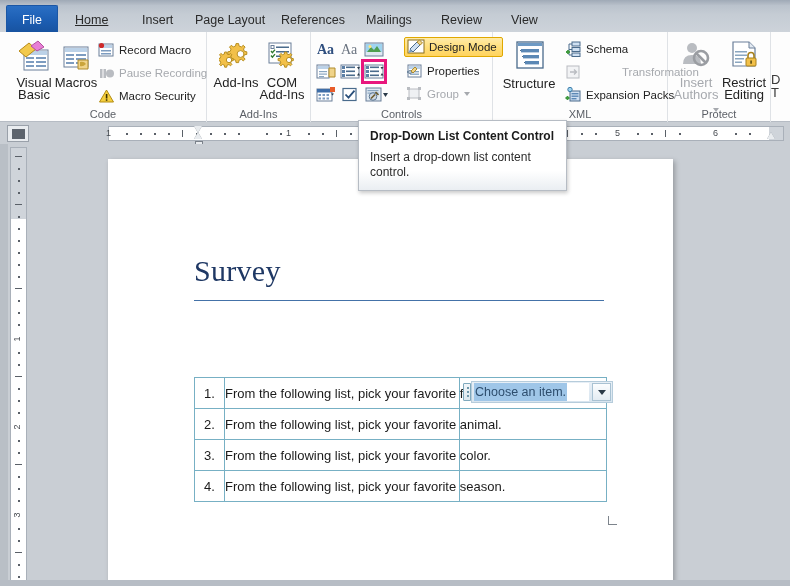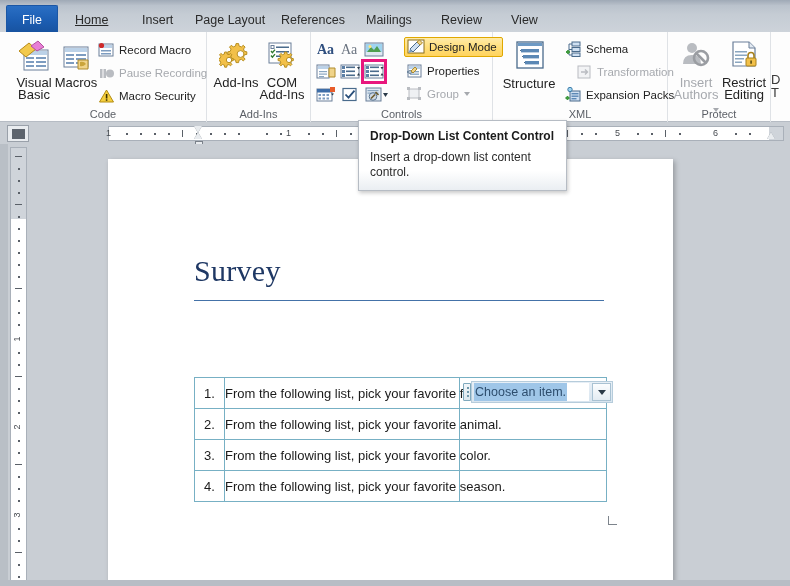--- a/index.html
+++ b/index.html
@@ -581,21 +581,21 @@
             <rect x="7" y="1" width="8" height="4" fill="#cfe0f2" stroke="#4a6b8c"></rect>
             <rect x="7" y="6.5" width="8" height="4" fill="#cfe0f2" stroke="#4a6b8c"></rect>
             <rect x="7" y="12" width="8" height="3.5" fill="#cfe0f2" stroke="#4a6b8c"></rect>
             <path d="M4 3 v11 M4 3 h3 M4 8.5 h3 M4 14 h3" stroke="#4a6b8c" fill="none"></path>
             <path d="M1 11 h4 M3 9 v4" stroke="#3f9a3f" stroke-width="1.8"></path>
           </svg>
         </span>
         <span>Schema</span>
       </div>
 
-      <div class="smallrow disabled" style="left:83px;top:32px;">
+      <div class="smallrow disabled" style="left:72px;top:32px;gap:36px;">
         <span class="ico">
           <svg width="17" height="16" viewBox="0 0 17 16">
             <rect x="2" y="2" width="12" height="12" fill="#f2f3f5" stroke="#b9bcc1"></rect>
             <path d="M5 8 h6 M9 5.5 l2.5 2.5 -2.5 2.5" stroke="#b9bcc1" stroke-width="1.4" fill="none"></path>
           </svg>
         </span>
         <span>Transformation</span>
       </div>
 
       <div class="smallrow" style="left:72px;top:55px;">

